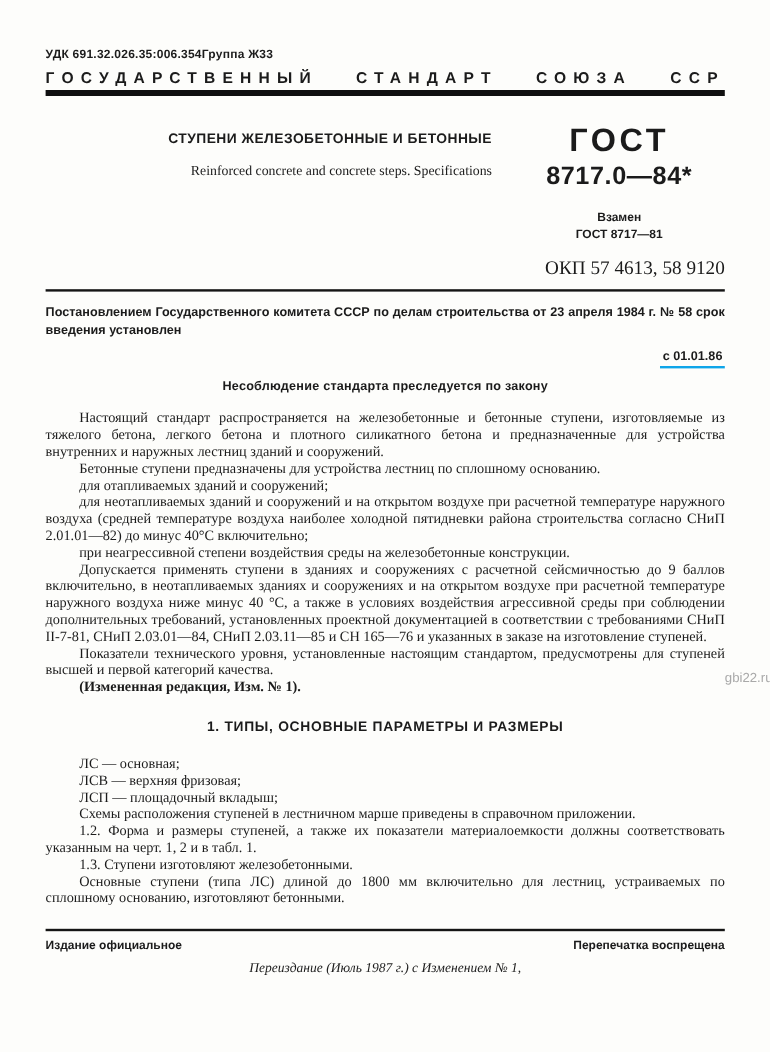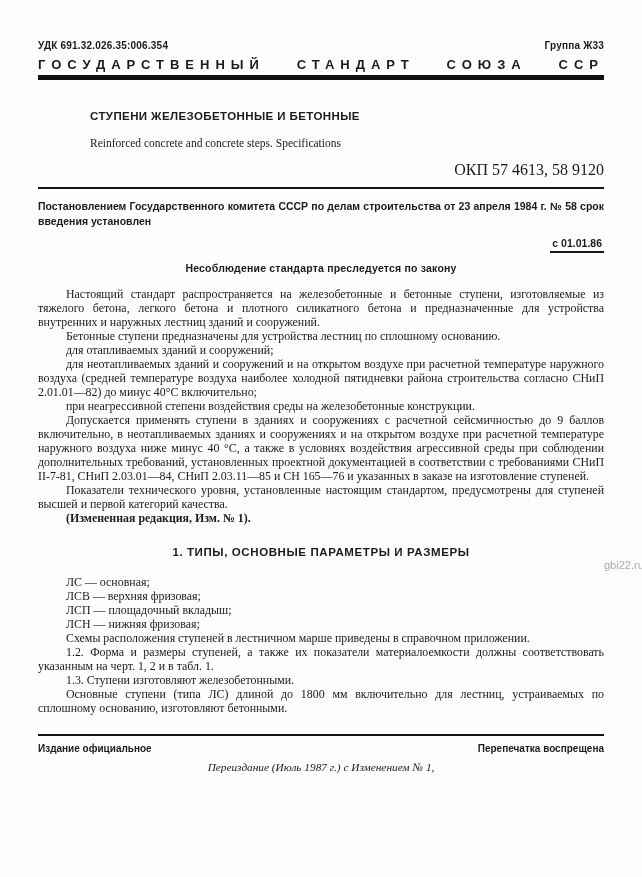--- a/index.html
+++ b/index.html
@@ -9,35 +9,35 @@
     margin:0 auto;
     background:#fdfdfb;
     color:#1b1b1b;
     box-sizing:border-box;
     padding:40px 38px 0 38px;
     overflow:hidden;
     font-family:"Liberation Serif", serif;
   }
 
   .hdr-row{
-    display:flex;justify-content:space-between;align-items:baseline;
+    display:flex;justify-content:flex-start;align-items:baseline;
     font-family:"Liberation Sans", sans-serif;
-    font-weight:bold;font-size:10px;letter-spacing:0.2px;gap:40px;
+    font-weight:bold;font-size:10px;letter-spacing:0.2px;
   }
   .masthead{
     font-family:"Liberation Sans", sans-serif;
     font-weight:bold;font-size:13px;
     letter-spacing:6px;word-spacing:10px;
     text-align:justify;text-align-last:justify;
     margin-top:7px;line-height:1;
   }
   .bar{height:5px;background:#101010;margin-top:4px;}
 
   .title-row{display:flex;margin-top:24px;}
-  .title-left{flex:1;text-align:left;padding:6px 18px 0 52px;}
+  .title-left{flex:1;text-align:right;padding:6px 18px 0 52px;}
   .doc-title{
     font-family:"Liberation Sans", sans-serif;
     font-weight:bold;font-size:11.5px;letter-spacing:0.4px;
   }
   .doc-subtitle{
     font-family:"Liberation Sans", sans-serif;
     font-weight:bold;font-size:11px;margin-top:25px;letter-spacing:0.3px;
   }
   .doc-subtitle-en{font-size:11.5px;margin-top:15px;}
   .title-right{width:176px;text-align:center;font-family:"Liberation Sans", sans-serif;font-weight:bold;}
@@ -52,21 +52,21 @@
     margin-top:10px;
     font-family:"Liberation Sans", sans-serif;
     font-weight:bold;font-size:10.5px;line-height:1.4;
     text-align:justify;
   }
   .effective{
     text-align:right;margin-top:9px;
     font-family:"Liberation Sans", sans-serif;
     font-weight:bold;font-size:10.5px;
   }
-  .effective span{border-bottom:2px solid #0f172a;padding:0 2px 2px 2px;}
+  .effective span{border-bottom:2px solid #0ea5e9;padding:0 2px 2px 2px;}
   .law-notice{
     text-align:center;margin-top:13px;
     font-family:"Liberation Sans", sans-serif;
     font-weight:bold;font-size:10.5px;letter-spacing:0.2px;
   }
 
   .body-text{margin-top:13px;font-size:11.9px;line-height:14px;text-align:justify;}
   .body-text p{margin:0;text-indent:28px;}
   .amendment{font-weight:bold;}
 
@@ -105,20 +105,28 @@
   </div>
 
   <div class="masthead">ГОСУДАРСТВЕННЫЙ СТАНДАРТ СОЮЗА ССР</div>
   <div class="bar"></div>
 
   <div class="title-row">
     <div class="title-left">
       <div class="doc-title">СТУПЕНИ ЖЕЛЕЗОБЕТОННЫЕ И БЕТОННЫЕ</div>
       <div class="doc-subtitle-en">Reinforced concrete and concrete steps. Specifications</div>
     </div>
+    <div class="title-right">
+      <div class="gost-label">ГОСТ</div>
+      <div class="gost-number">8717.0—84*</div>
+      <div class="replaces">
+        <div>Взамен</div>
+        <div>ГОСТ 8717—81</div>
+      </div>
+    </div>
   </div>
 
   <div class="okp">ОКП 57 4613, 58 9120</div>
   <div class="rule"></div>
 
   <div class="decree">Постановлением Государственного комитета СССР по делам строительства от 23 апреля 1984 г. № 58 срок введения установлен</div>
   <div class="effective">
     <span>с 01.01.86</span>
   </div>
   <div class="law-notice">Несоблюдение стандарта преследуется по закону</div>
@@ -133,21 +141,20 @@
     <p>Показатели технического уровня, установленные настоящим стандартом, предусмотрены для ступеней высшей и первой категорий качества.</p>
     <p class="amendment">(Измененная редакция, Изм. № 1).</p>
   </div>
 
   <div class="section-heading">1. ТИПЫ, ОСНОВНЫЕ ПАРАМЕТРЫ И РАЗМЕРЫ</div>
 
   <div class="body-text" style="margin-top:0;">
     <p>ЛС — основная;</p>
     <p>ЛСВ — верхняя фризовая;</p>
     <p>ЛСП — площадочный вкладыш;</p>
-    <p>ЛСН — нижняя фризовая;</p>
     <p>Схемы расположения ступеней в лестничном марше приведены в справочном приложении.</p>
     <p>1.2. Форма и размеры ступеней, а также их показатели материалоемкости должны соответствовать указанным на черт. 1, 2 и в табл. 1.</p>
     <p>1.3. Ступени изготовляют железобетонными.</p>
     <p>Основные ступени (типа ЛС) длиной до 1800 мм включительно для лестниц, устраиваемых по сплошному основанию, изготовляют бетонными.</p>
   </div>
 
   <div class="footer">
     <div class="footer-rule"></div>
     <div class="footer-row">
       <span>Издание официальное</span>

